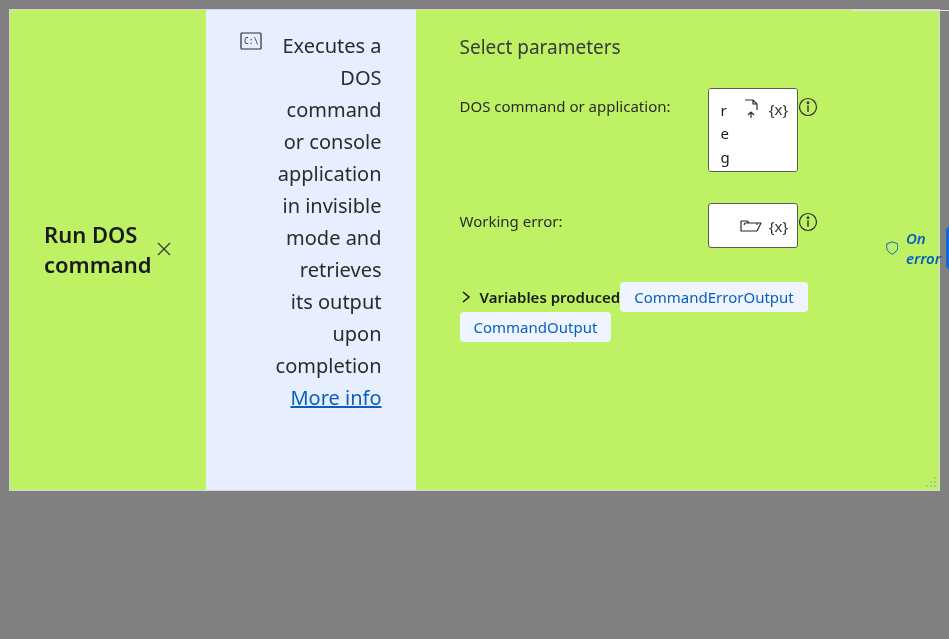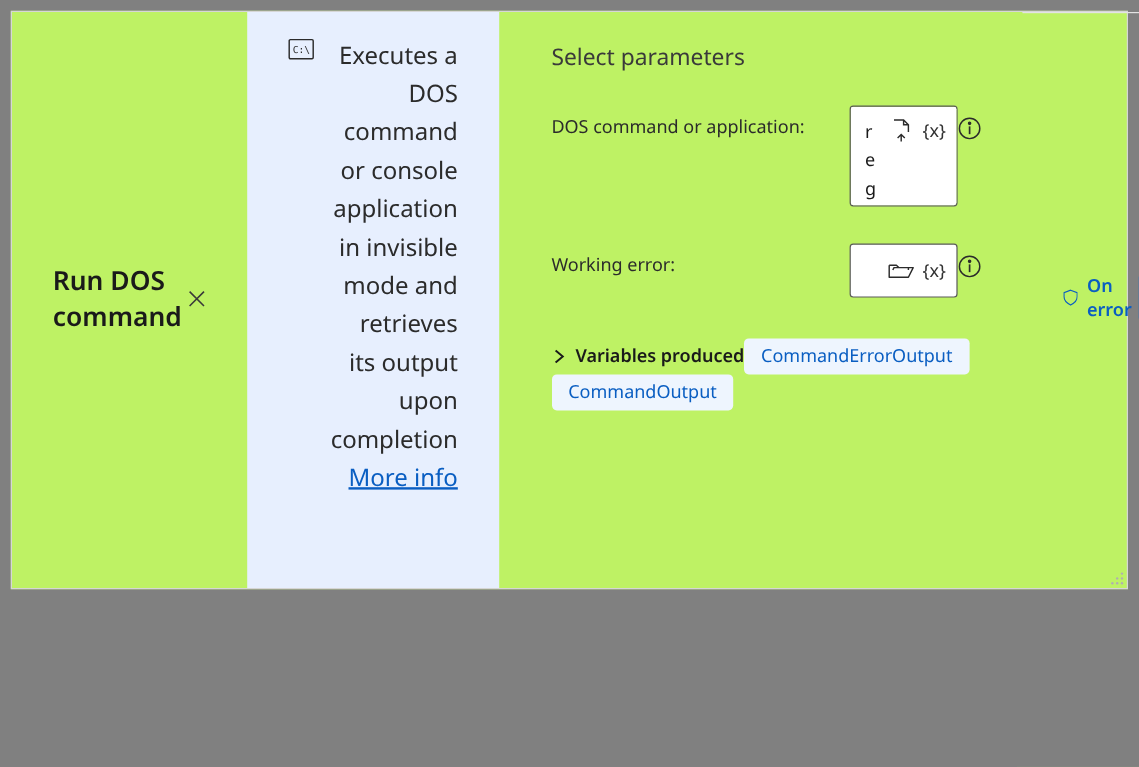--- a/index.html
+++ b/index.html
@@ -49,21 +49,21 @@
   .chev { color:#1a1a1a; }
   .chip {
     background:#eef5fe; color:#0a5ec2; font-size:15px;
     padding:5px 14px; border-radius:4px; cursor:pointer;
   }
   .footer {
     border-top:1px solid #e3e3e3;
     padding: 22px 34px 28px 34px;
     display:flex; align-items:center; justify-content:space-between;
   }
-  .on-error { display:flex; align-items:center; gap:8px; color:#0a5ec2; font-size:15px; font-weight:600; cursor:pointer; }
+  .on-error { display:flex; align-items:center; gap:8px; color:#0a5ec2; font-size:15px; font-weight:600; cursor:pointer;font-style:italic; }
   .on-error svg { color:#0a5ec2; }
   .buttons { display:flex; gap:18px; }
   .btn {
     min-width:126px; height:42px; border-radius:4px; font-size:15px;
     display:flex; align-items:center; justify-content:center; cursor:pointer;
     border:4px solid #0ea5e9; background:#fff; color:#1a1a1a;text-decoration:underline;
   }
   .btn.primary { background:#0b6cd9; color:#fff; border-color:#0b6cd9; font-weight:600; }
   .resize-grip { position:absolute; right:2px; bottom:2px; color:#b0b0b0; pointer-events:none; }
 </style>

